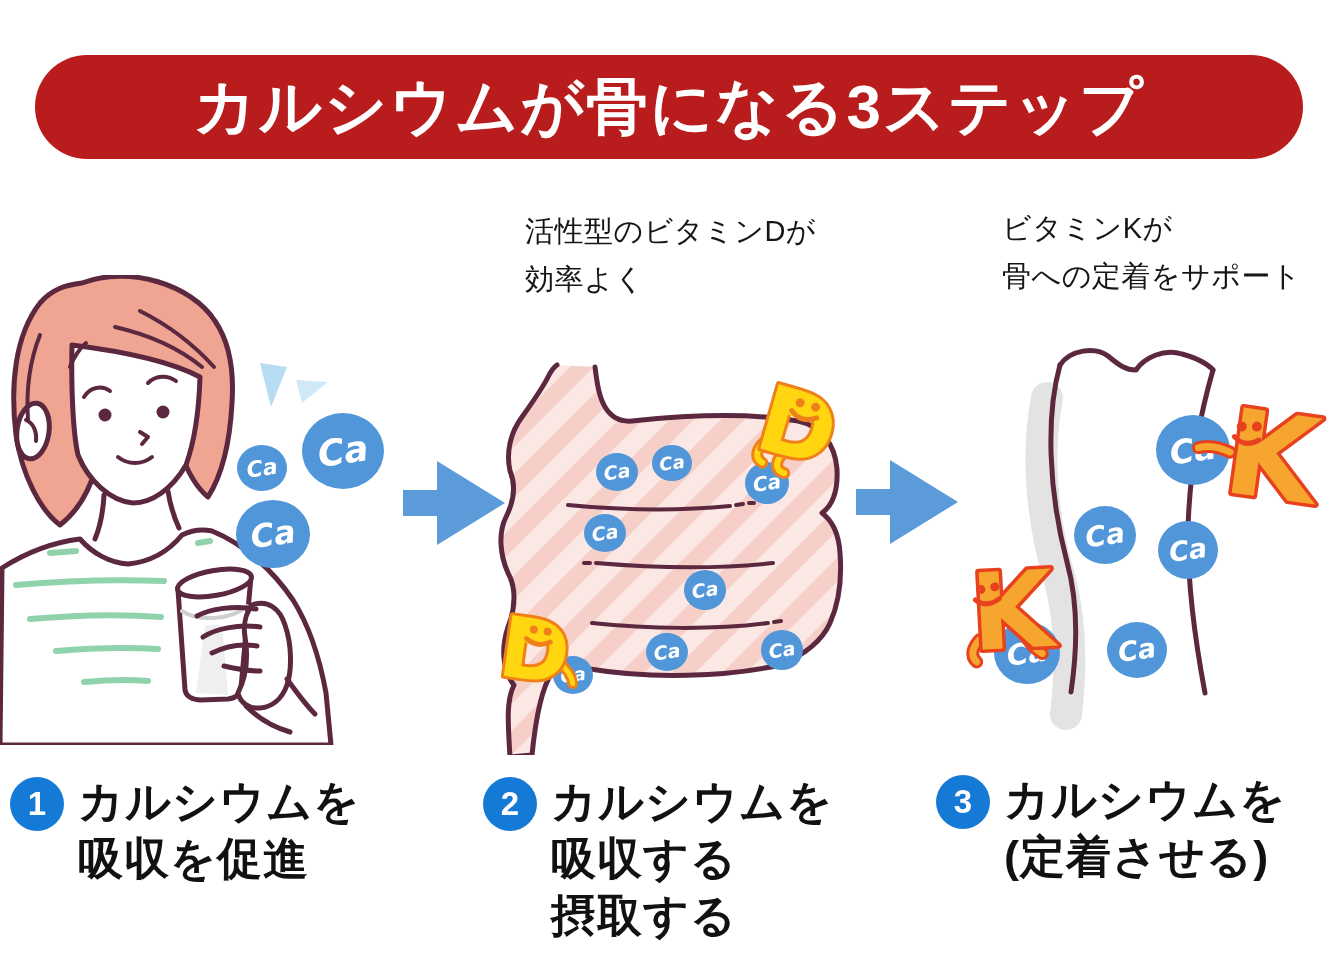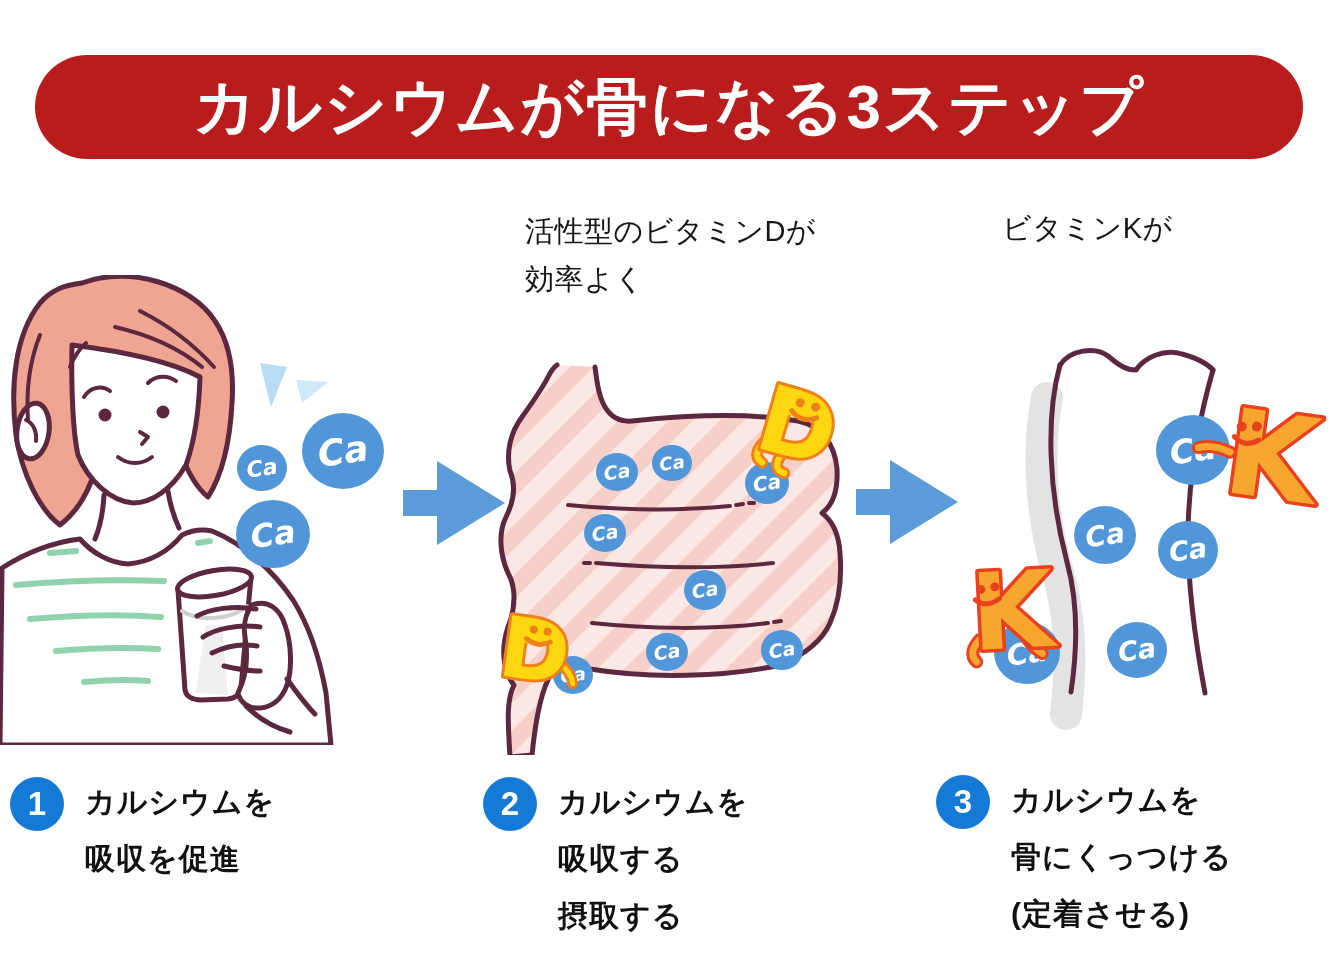--- a/index.html
+++ b/index.html
@@ -16,40 +16,41 @@
   #arrow1{left:403px;top:461px;}
   #intestine{left:480px;top:355px;}
   #arrow2{left:856px;top:460px;}
   #bone{left:950px;top:340px;}
   .step{position:absolute;display:flex;align-items:flex-start;}
   #step1{left:10px;top:773px;}
   #step2{left:483px;top:773px;}
   #step3{left:936px;top:771px;}
   .badge{flex:0 0 auto;width:54px;height:54px;border-radius:50%;background:#1579d6;color:#fff;
          font-size:33px;font-weight:800;display:flex;align-items:center;justify-content:center;margin-top:4px;}
-  .stext{margin-left:21px;color:#111111;font-size:30px;font-weight:800;line-height:57px;letter-spacing:1px;}
+  .stext{margin-left:14px;color:#111111;font-size:45px;font-weight:800;line-height:57px;letter-spacing:1px;}
   svg text.ca-t{fill:#ffffff;font-weight:bold;font-style:italic;font-family:"DejaVu Sans",sans-serif;}
   svg text.chr{font-family:"DejaVu Sans",sans-serif;font-weight:bold;paint-order:stroke;stroke-linejoin:round;}
 </style>
 </head>
 <body>
 
 <div id="canvas">
 
   <div class="banner">
     <span>カルシウムが骨になる3ステップ</span>
   </div>
 
   <div class="annotation" id="annotation-d">
     <div>活性型のビタミンDが</div>
     <div>効率よく</div>
   </div>
 
   <div class="annotation" id="annotation-k">
     <div>ビタミンKが</div>
+    <div>骨への定着をサポート</div>
   </div>
 
   <div class="illus" id="woman">
     <svg width="400" height="470" viewBox="0 0 400 470">
       <g stroke-linecap="round" stroke-linejoin="round">
 
         <path d="M 82,8 C 130,-10 192,10 215,46 C 230,68 234,98 232,128 C 230,166 222,200 208,222
              C 198,214 186,196 182,178 C 150,190 120,196 96,192 C 90,214 78,236 60,250
              C 40,235 22,200 16,160 C 10,110 15,60 40,28 C 52,14 66,10 82,8 Z" fill="#f0a593" stroke="#5c2840" stroke-width="5"></path>
 
@@ -315,18 +316,17 @@
       <div>カルシウムを</div>
       <div>吸収する</div>
       <div>摂取する</div>
     </div>
   </div>
 
   <div class="step" id="step3">
     <div class="badge">3</div>
     <div class="stext">
       <div>カルシウムを</div>
-      <div>骨にくっつける</div>
       <div>(定着させる)</div>
     </div>
   </div>
 
 </div>
 
 </body></html>

